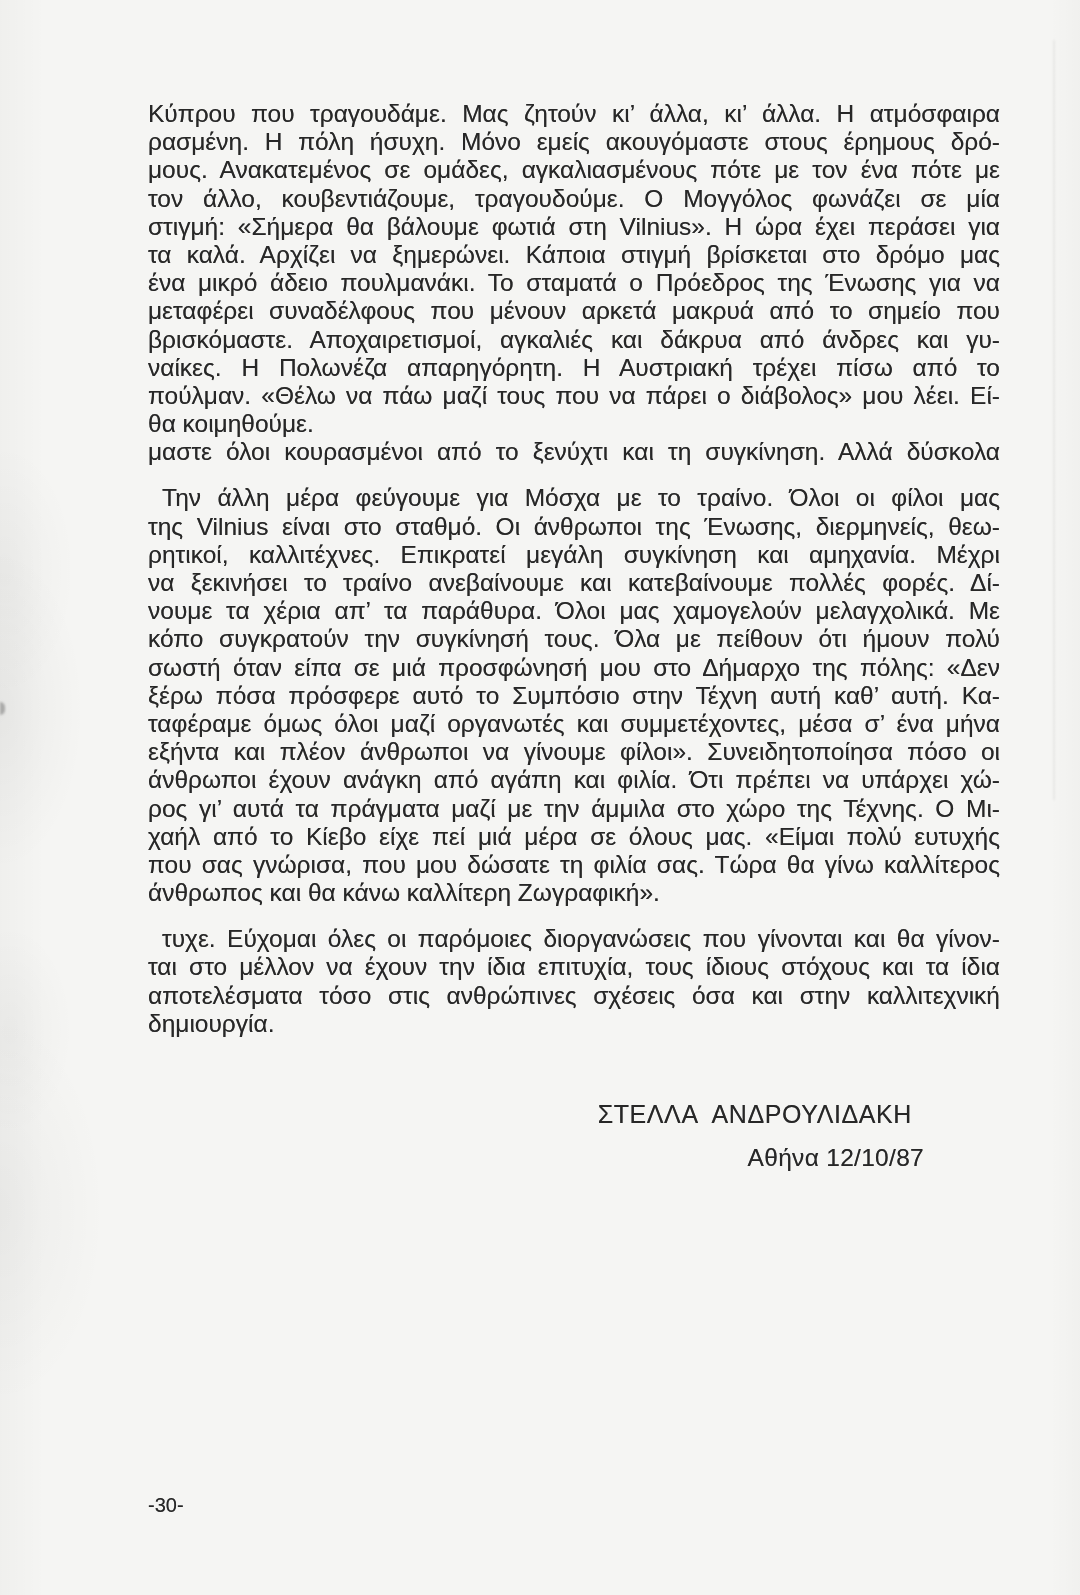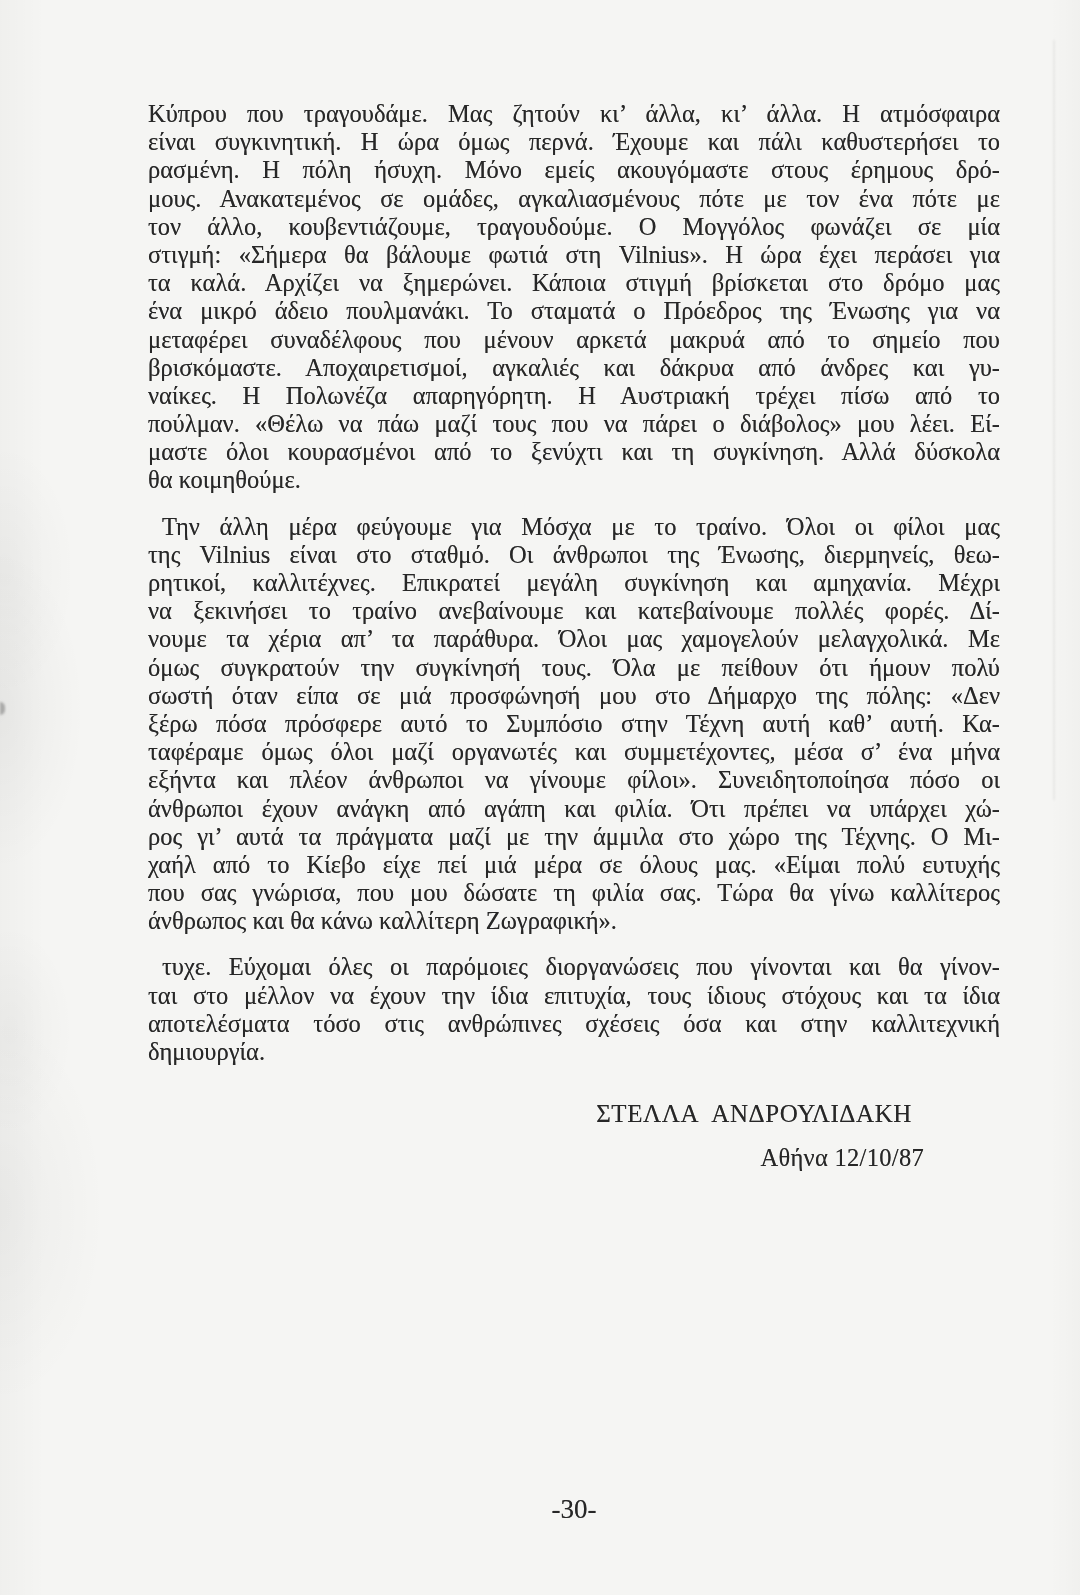--- a/index.html
+++ b/index.html
@@ -10,21 +10,21 @@
     width: 1080px;
     height: 1595px;
     background: var(--paper, #f5f5f3);
   }
   .scan {
     position: relative;
     width: 1080px;
     height: 1595px;
     overflow: hidden;
     color: var(--ink, #262626);
-    font-family: Liberation Serif, serif;
+    font-family: Liberation Sans, sans-serif;
     background:
       radial-gradient(150px 280px at 0px 1210px, rgba(0,0,0,0.035), transparent 70%),
       radial-gradient(120px 230px at 0px 710px, rgba(0,0,0,0.045), transparent 70%),
       radial-gradient(100px 180px at 5px 570px, rgba(0,0,0,0.03), transparent 70%),
       radial-gradient(90px 150px at 10px 1030px, rgba(0,0,0,0.03), transparent 70%),
       linear-gradient(90deg, rgba(0,0,0,0.025), rgba(0,0,0,0) 45px),
       linear-gradient(270deg, rgba(0,0,0,0.02), rgba(0,0,0,0) 30px),
       var(--paper, #f5f5f3);
   }
   .edge-line {
@@ -80,56 +80,54 @@
     right: 156px;
     font-size: 24.5px;
     letter-spacing: 0.3px;
     text-shadow: 0 0 0.6px rgba(38,38,38,0.55);
   }
   .page-number {
     position: absolute;
     top: 1494px;
     left: 148px;
     width: 852px;
-    text-align: center;
-    font-size: 27px;
+    font-size: 20px;
     text-shadow: 0 0 0.6px rgba(38,38,38,0.55);
   }
 </style>
 </head>
 <body>
 
 <div class="scan">
   <div class="edge-line"></div>
   <div class="speck"></div>
 
   <main class="text-block">
       <div class="paragraph">
         <div class="line">Κύπρου που τραγουδάμε. Μας ζητούν κι’ άλλα, κι’ άλλα. Η ατμόσφαιρα</div>
-        <div class="line">είναι συγκινητική. Η ώρα όμως περνά. Έχουμε και πάλι καθυστερήσει το</div>
         <div class="line">ρασμένη. Η πόλη ήσυχη. Μόνο εμείς ακουγόμαστε στους έρημους δρό-</div>
         <div class="line">μους. Ανακατεμένος σε ομάδες, αγκαλιασμένους πότε με τον ένα πότε με</div>
         <div class="line">τον άλλο, κουβεντιάζουμε, τραγουδούμε. Ο Μογγόλος φωνάζει σε μία</div>
         <div class="line">στιγμή: «Σήμερα θα βάλουμε φωτιά στη Vilnius». Η ώρα έχει περάσει για</div>
         <div class="line">τα καλά. Αρχίζει να ξημερώνει. Κάποια στιγμή βρίσκεται στο δρόμο μας</div>
         <div class="line">ένα μικρό άδειο πουλμανάκι. Το σταματά ο Πρόεδρος της Ένωσης για να</div>
         <div class="line">μεταφέρει συναδέλφους που μένουν αρκετά μακρυά από το σημείο που</div>
         <div class="line">βρισκόμαστε. Αποχαιρετισμοί, αγκαλιές και δάκρυα από άνδρες και γυ-</div>
         <div class="line">ναίκες. Η Πολωνέζα απαρηγόρητη. Η Αυστριακή τρέχει πίσω από το</div>
         <div class="line">πούλμαν. «Θέλω να πάω μαζί τους που να πάρει ο διάβολος» μου λέει. Εί-</div>
+        <div class="line last">θα κοιμηθούμε.</div>
         <div class="line">μαστε όλοι κουρασμένοι από το ξενύχτι και τη συγκίνηση. Αλλά δύσκολα</div>
-        <div class="line last">θα κοιμηθούμε.</div>
       </div>
       <div class="paragraph indent">
         <div class="line">Την άλλη μέρα φεύγουμε για Μόσχα με το τραίνο. Όλοι οι φίλοι μας</div>
         <div class="line">της Vilnius είναι στο σταθμό. Οι άνθρωποι της Ένωσης, διερμηνείς, θεω-</div>
         <div class="line">ρητικοί, καλλιτέχνες. Επικρατεί μεγάλη συγκίνηση και αμηχανία. Μέχρι</div>
         <div class="line">να ξεκινήσει το τραίνο ανεβαίνουμε και κατεβαίνουμε πολλές φορές. Δί-</div>
         <div class="line">νουμε τα χέρια απ’ τα παράθυρα. Όλοι μας χαμογελούν μελαγχολικά. Με</div>
-        <div class="line">όμως συγκρατούν την συγκίνησή τους. Όλα με πείθουν ότι ήμουν πολύ</div>
+        <div class="line">κόπο συγκρατούν την συγκίνησή τους. Όλα με πείθουν ότι ήμουν πολύ</div>
         <div class="line">σωστή όταν είπα σε μιά προσφώνησή μου στο Δήμαρχο της πόλης: «Δεν</div>
         <div class="line">ξέρω πόσα πρόσφερε αυτό το Συμπόσιο στην Τέχνη αυτή καθ’ αυτή. Κα-</div>
         <div class="line">ταφέραμε όμως όλοι μαζί οργανωτές και συμμετέχοντες, μέσα σ’ ένα μήνα</div>
         <div class="line">εξήντα και πλέον άνθρωποι να γίνουμε φίλοι». Συνειδητοποίησα πόσο οι</div>
         <div class="line">άνθρωποι έχουν ανάγκη από αγάπη και φιλία. Ότι πρέπει να υπάρχει χώ-</div>
         <div class="line">ρος γι’ αυτά τα πράγματα μαζί με την άμμιλα στο χώρο της Τέχνης. Ο Μι-</div>
         <div class="line">χαήλ από το Κίεβο είχε πεί μιά μέρα σε όλους μας. «Είμαι πολύ ευτυχής</div>
         <div class="line">που σας γνώρισα, που μου δώσατε τη φιλία σας. Τώρα θα γίνω καλλίτερος</div>
         <div class="line last">άνθρωπος και θα κάνω καλλίτερη Ζωγραφική».</div>
       </div>

